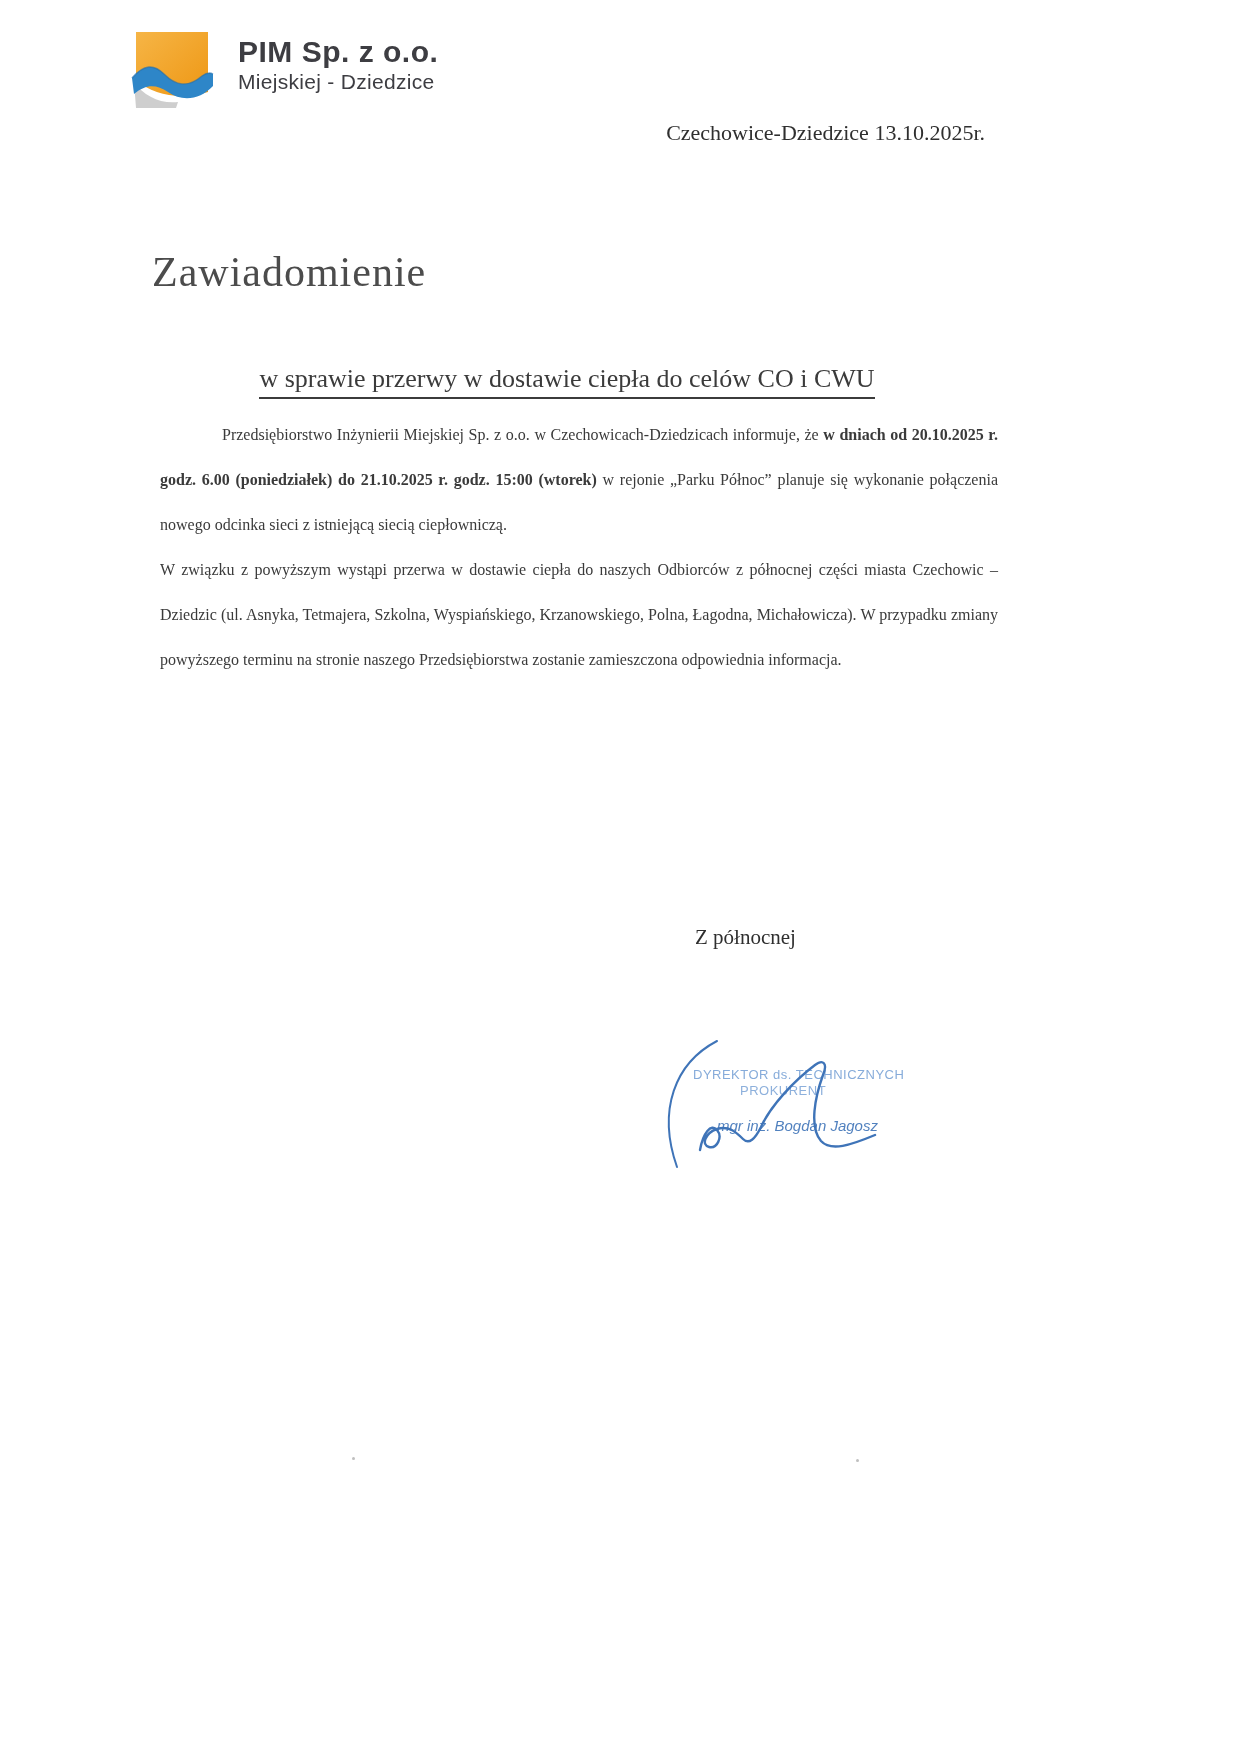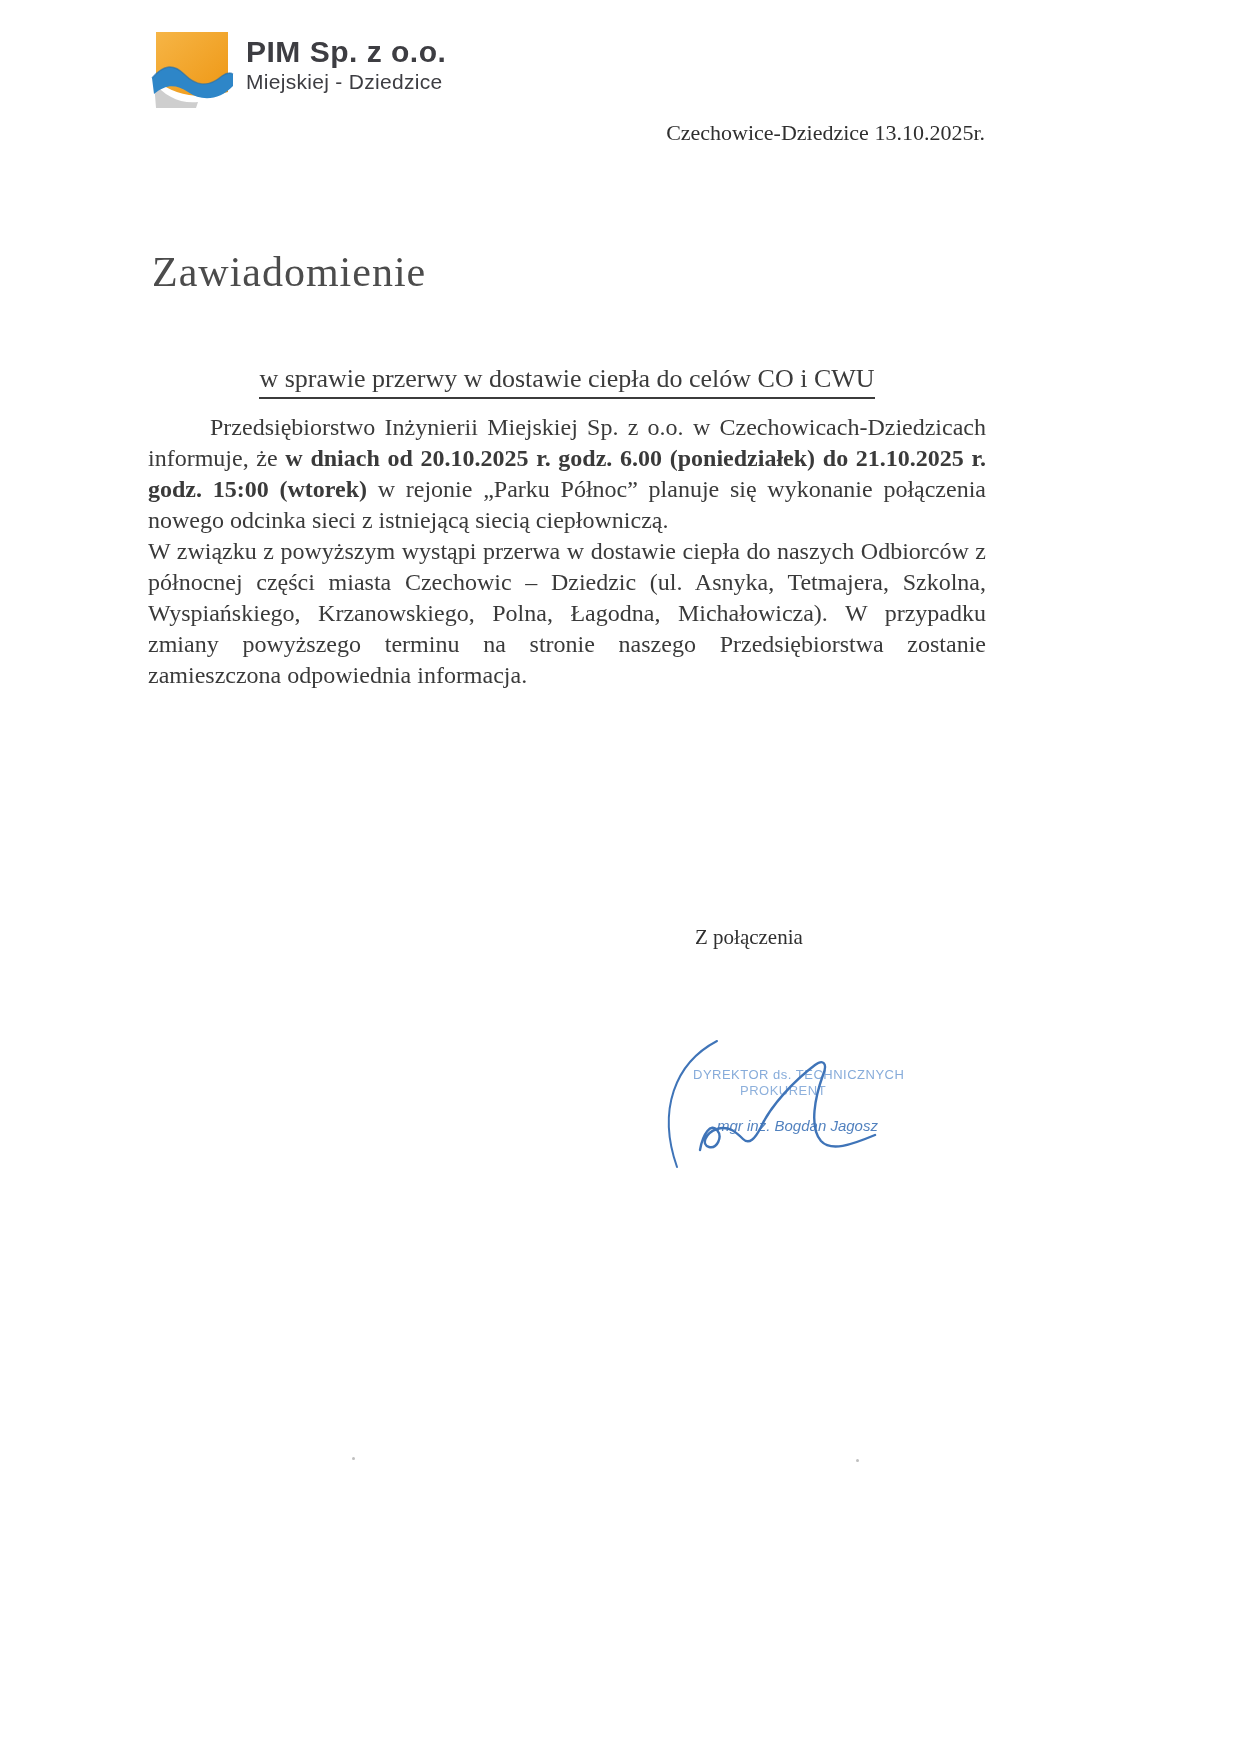--- a/index.html
+++ b/index.html
@@ -18,22 +18,22 @@
   .page{
     position:relative;
     width:1240px;height:1753px;
     background:#ffffff;
     font-family:"Liberation Serif", serif;
     color:var(--ink);
     overflow:hidden;
   }
   
   .logo-block{
-    position:absolute;left:150px;top:30px;
-    display:flex;align-items:flex-start;gap:12px;
+    position:absolute;left:130px;top:30px;
+    display:flex;align-items:flex-start;gap:24px;
   }
   .logo-mark{width:84px;height:78px;flex:0 0 auto;}
   .logo-text{padding-top:6px;font-family:"Liberation Sans", sans-serif;}
   .logo-title{
     font-size:30px;font-weight:bold;color:var(--logo-ink);
     letter-spacing:0.5px;line-height:1.05;
   }
   .logo-subtitle{
     font-size:21px;color:var(--logo-ink);margin-top:2px;letter-spacing:0.3px;
   }
@@ -50,22 +50,22 @@
   }
   .doc-subtitle{
     position:absolute;left:148px;top:322px;width:838px;
     text-align:center;font-size:26px;color:#3b3b3b;margin-top:42px;
   }
   .doc-subtitle .u{
     display:inline-block;border-bottom:2px solid #3b3b3b;padding-bottom:3px;
   }
   
   .body-block{
-    position:absolute;left:148px;top:412px;width:838px;
-    font-size:24px;line-height:31px;text-align:justify;color:var(--ink);
+    position:absolute;left:160px;top:412px;width:838px;
+    font-size:16px;line-height:45px;text-align:justify;color:var(--ink);
   }
   .body-block p{margin:0;}
   .body-block p.indent{text-indent:62px;}
   .body-block .b{font-weight:bold;}
   
   .closing{
     position:absolute;left:695px;top:925px;font-size:21px;color:#2f2f2f;
   }
   .signature-block{
     position:absolute;left:645px;top:1035px;width:270px;height:160px;
@@ -126,21 +126,21 @@
 
   <div class="doc-subtitle">
     <span class="u">w sprawie przerwy w dostawie ciepła do celów CO i CWU</span>
   </div>
 
   <div class="body-block">
     <p class="indent"><span>Przedsiębiorstwo Inżynierii Miejskiej Sp. z o.o. w Czechowicach-Dziedzicach informuje, że </span><span class="b">w dniach od 20.10.2025 r. godz. 6.00 (poniedziałek) do 21.10.2025 r. godz. 15:00 (wtorek)</span><span> w rejonie „Parku Północ” planuje się wykonanie połączenia nowego odcinka sieci z istniejącą siecią ciepłowniczą.</span></p>
     <p>W związku z powyższym wystąpi przerwa w dostawie ciepła do naszych Odbiorców z północnej części miasta Czechowic – Dziedzic (ul. Asnyka, Tetmajera, Szkolna, Wyspiańskiego, Krzanowskiego, Polna, Łagodna, Michałowicza). W przypadku zmiany powyższego terminu na stronie naszego Przedsiębiorstwa zostanie zamieszczona odpowiednia informacja.</p>
   </div>
 
-  <div class="closing">Z połączenia</div>
+  <div class="closing">Z północnej</div>
 
   <div class="signature-block">
     <div class="stamp-line1">DYREKTOR ds. TECHNICZNYCH</div>
     <div class="stamp-line2">PROKURENT</div>
     <div class="stamp-name">mgr inż. Bogdan Jagosz</div>
     <svg class="sig-svg" width="270" height="160" viewBox="0 0 270 160" xmlns="http://www.w3.org/2000/svg">
       <path d="M72,6 C30,28 12,75 32,132" stroke-width="2"></path>
       <path d="M55,115 C58,98 66,88 72,95 C78,102 72,114 64,112 C56,110 60,98 72,94
                C84,90 92,98 98,104 C104,110 110,104 116,92 C126,70 150,45 170,30
                C178,24 183,28 178,40 C170,62 164,92 176,106 C186,117 206,110 230,100" stroke-width="2.4"></path>

